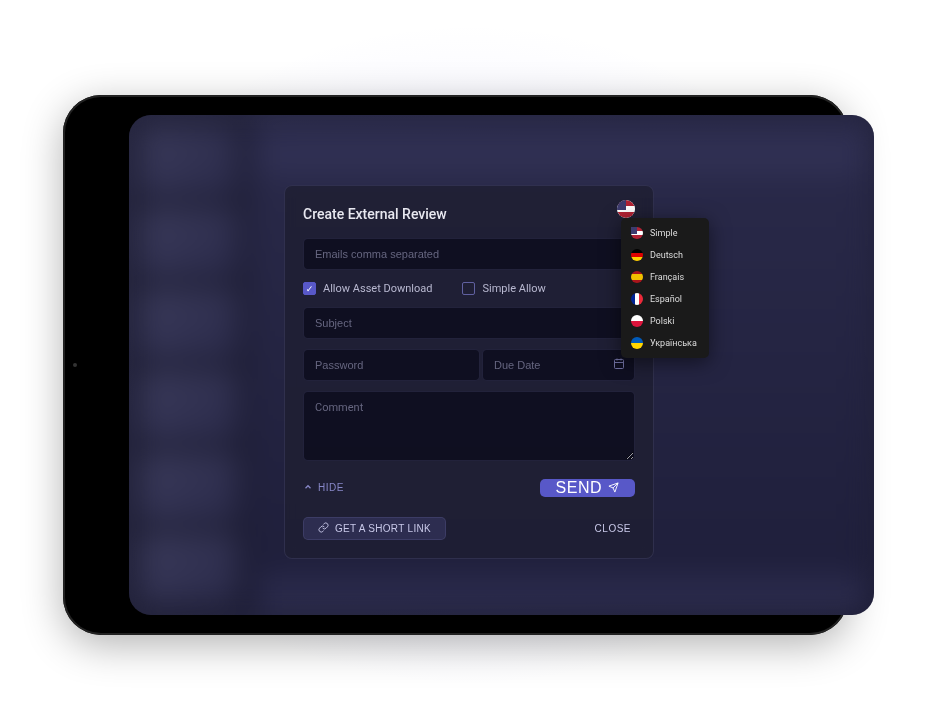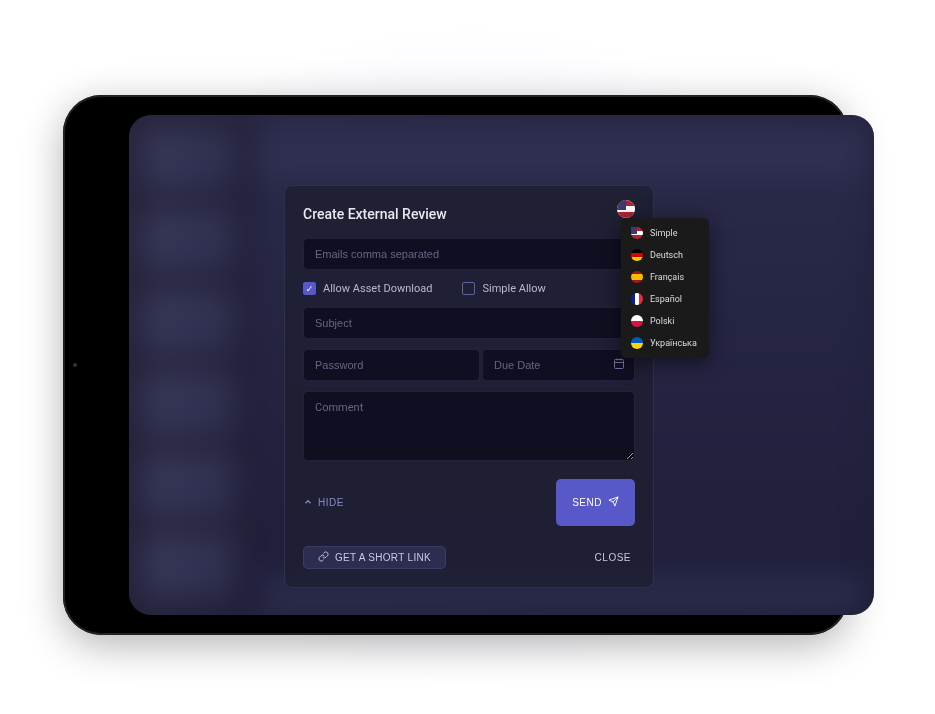--- a/index.html
+++ b/index.html
@@ -185,22 +185,22 @@
     background: none;
     border: none;
     cursor: pointer;
     letter-spacing: 0.5px;
   }
   .send-btn {
     background: #5858c8;
     color: #fff;
     border: none;
     border-radius: 5px;
-    padding: 17px 16px;
-    font-size: 10px;
+    padding: 0 16px;
+    font-size: 16px;
     cursor: pointer;
     display: flex;
     align-items: center;
     gap: 6px;
     letter-spacing: 0.5px;
   }
   .bottom-row {
     display: flex;
     justify-content: space-between;
     align-items: center;

